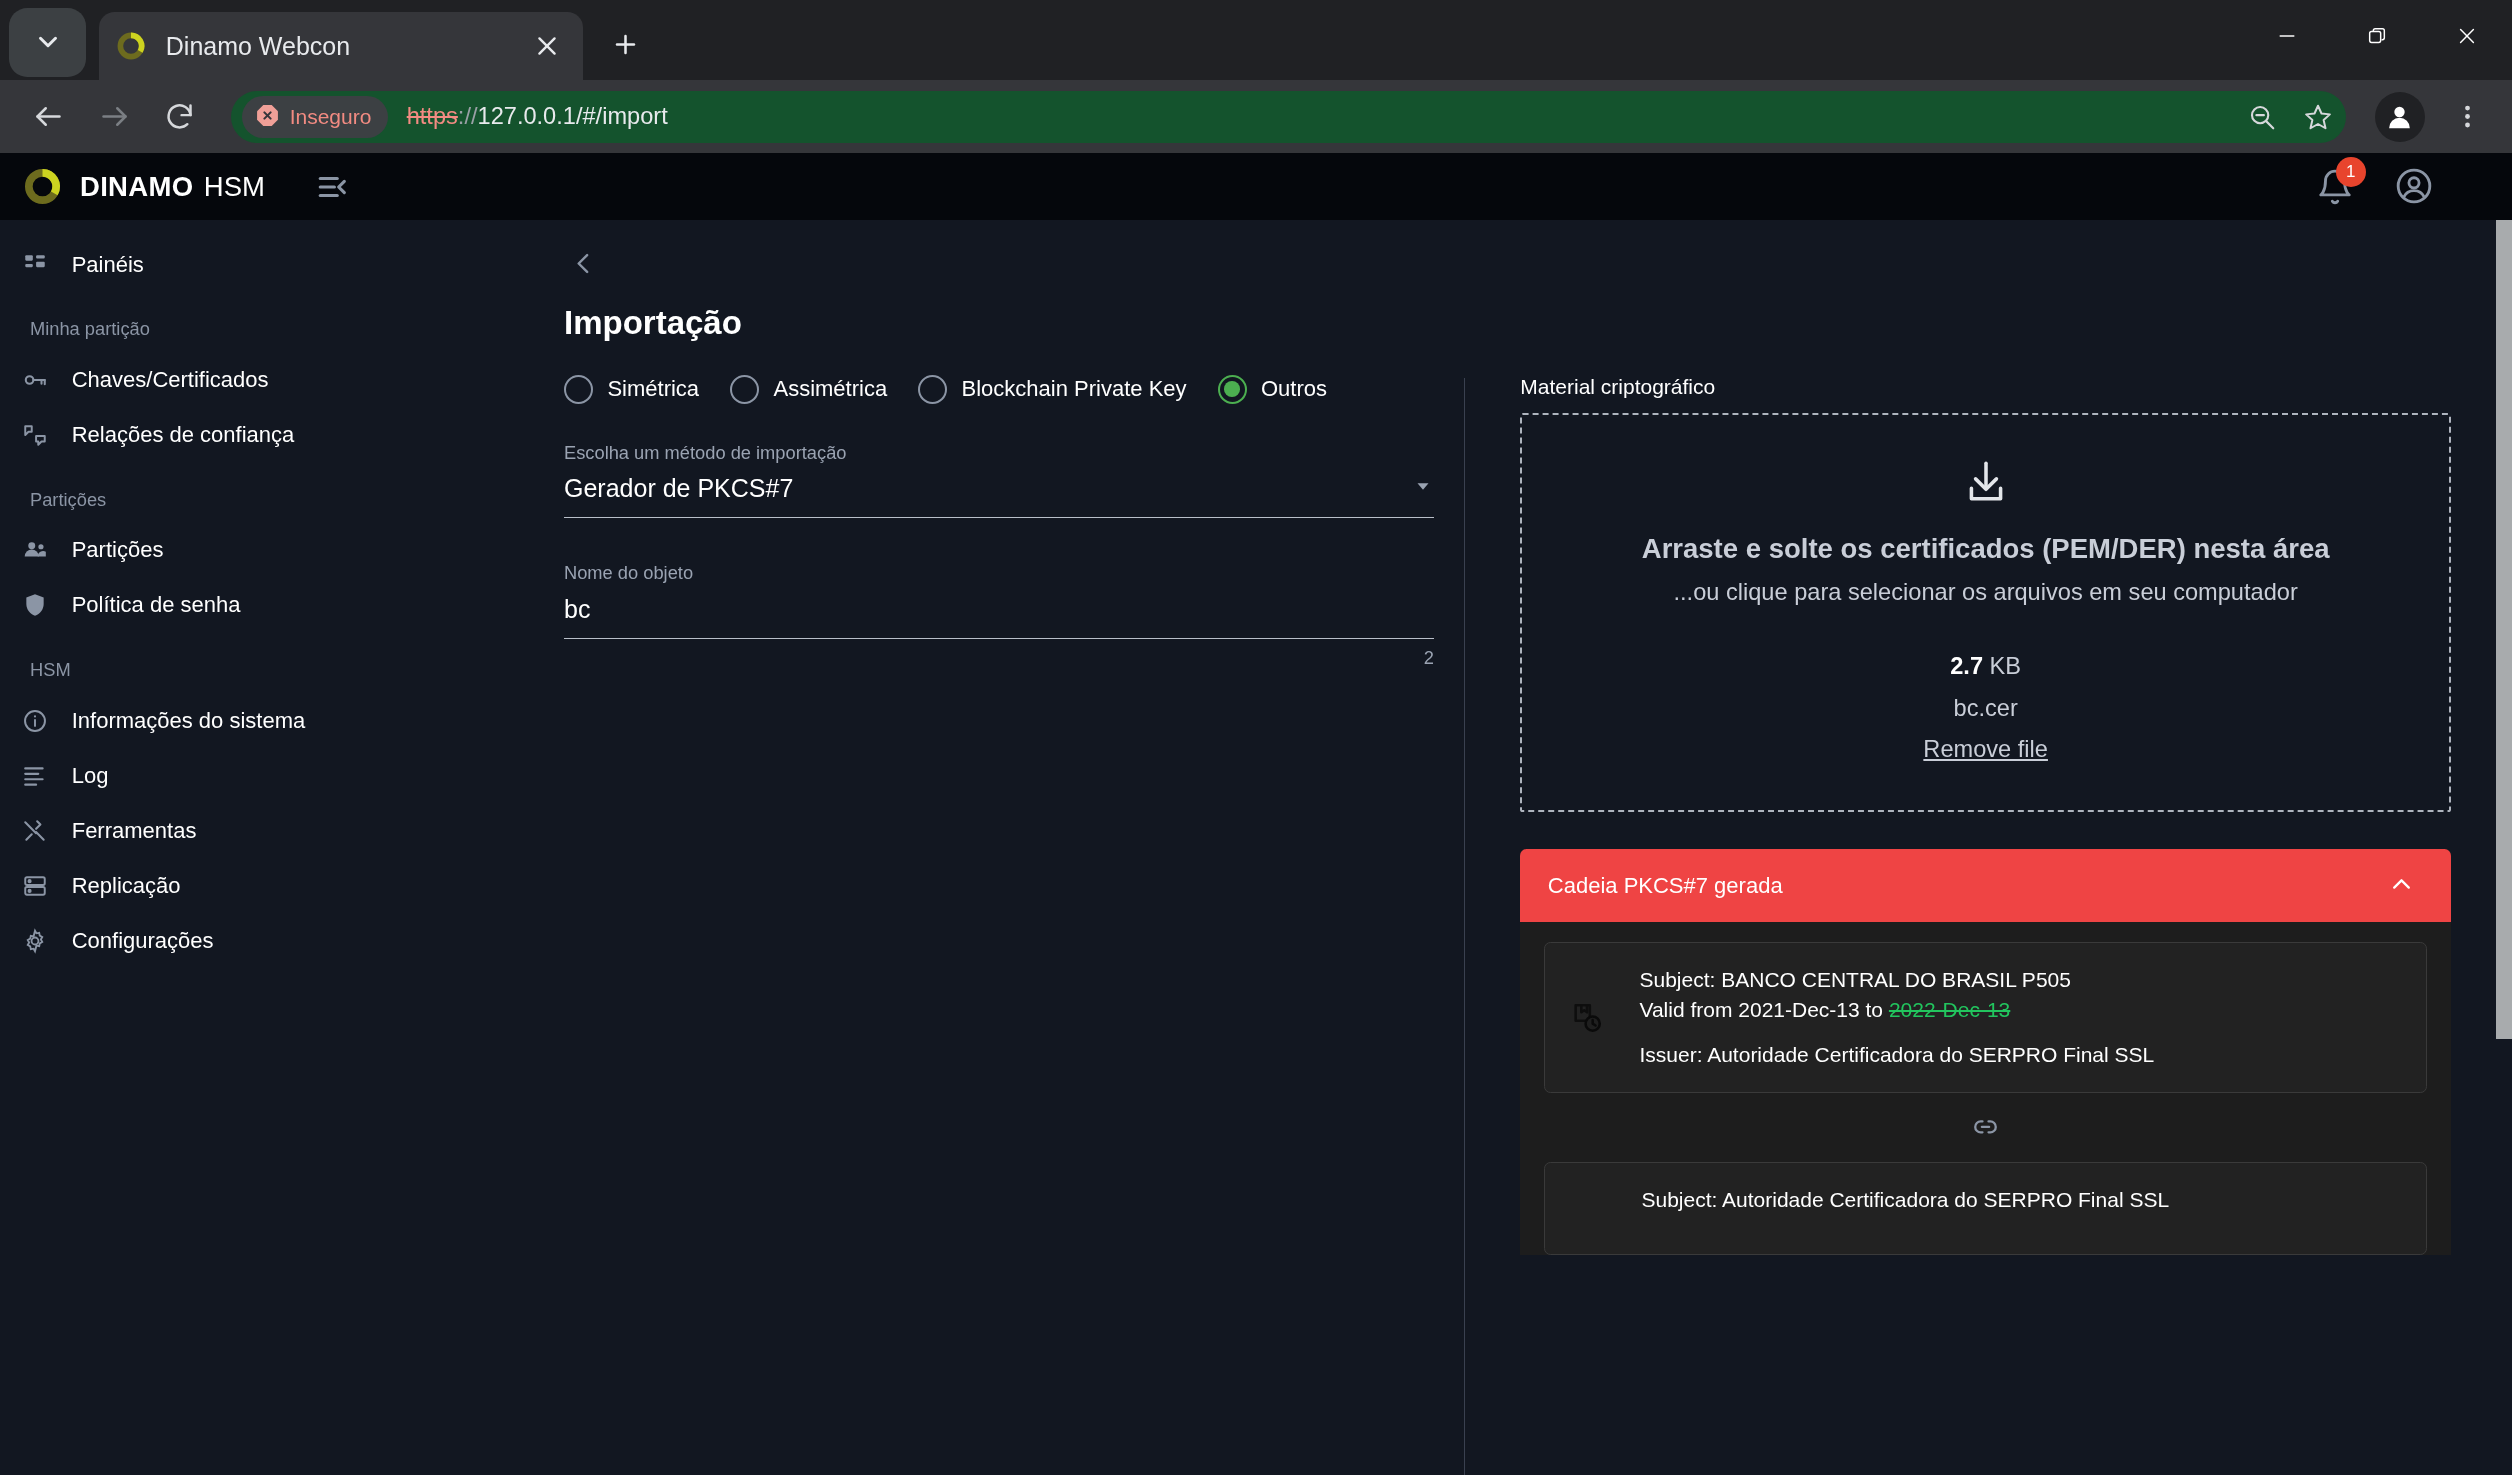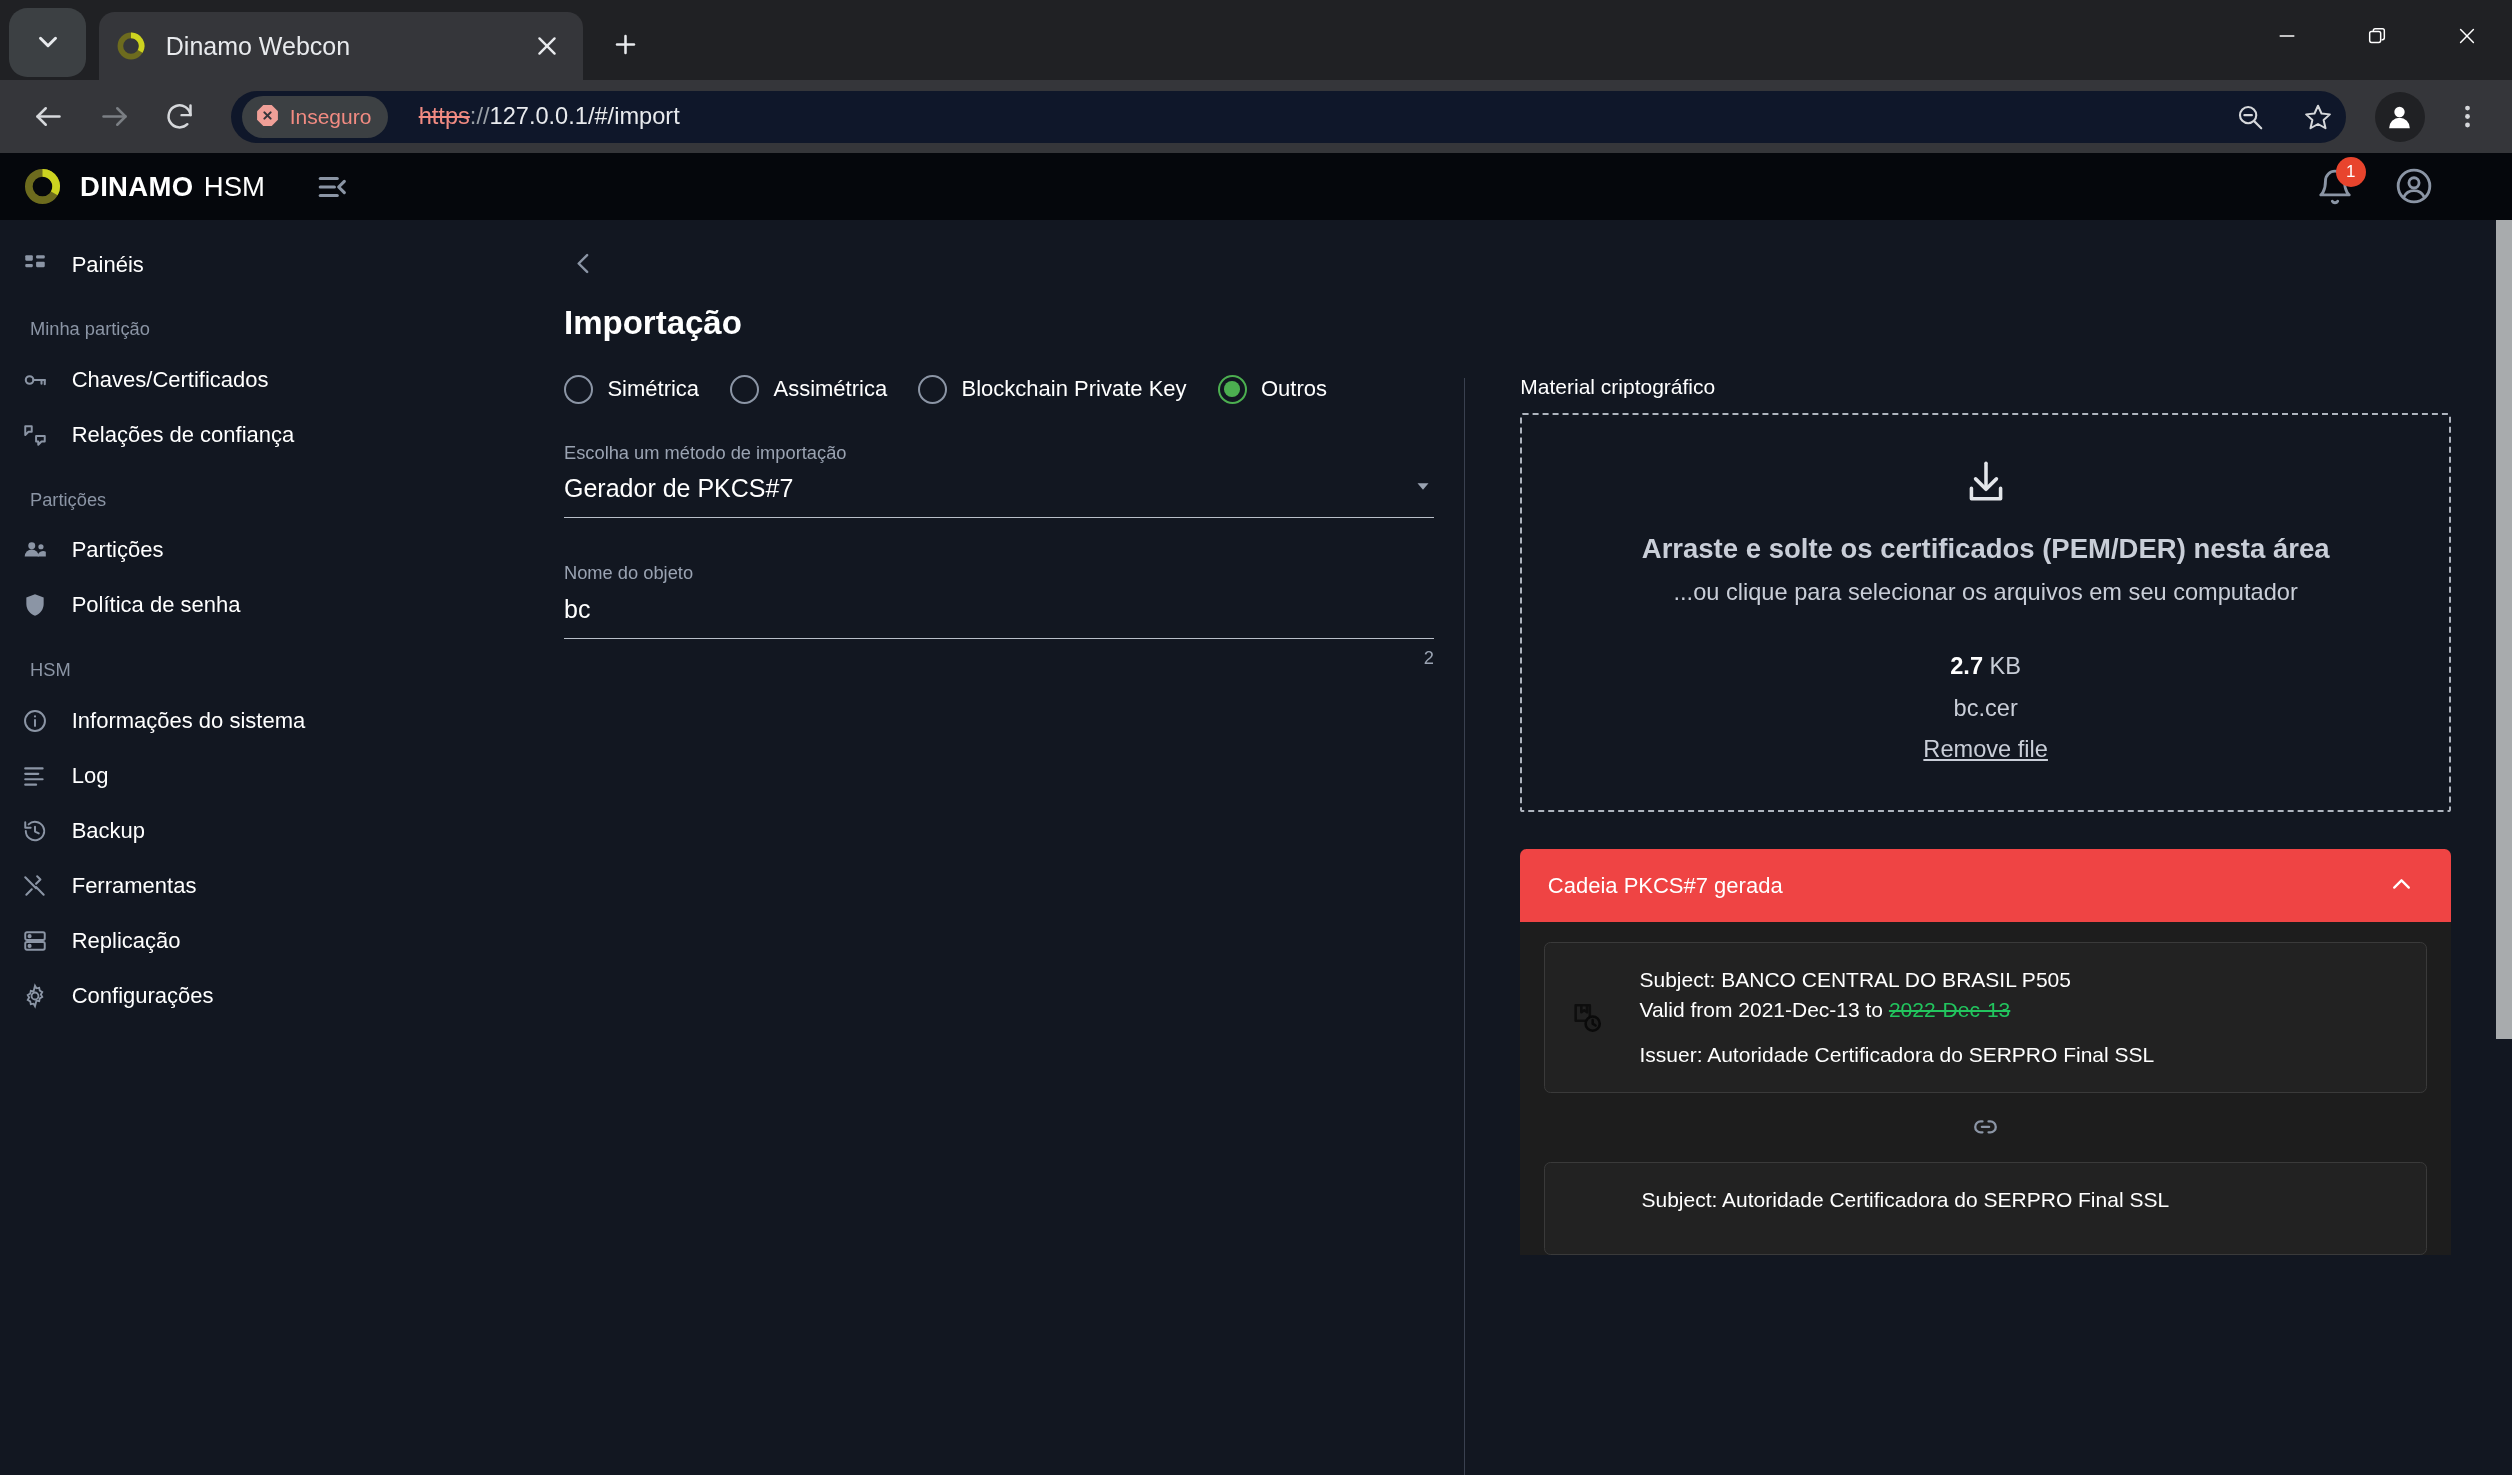--- a/index.html
+++ b/index.html
@@ -32,24 +32,23 @@
   .new-tab { width: 55px; height: 55px; margin-left: 14.4px; margin-bottom: 7.9px; display:flex;align-items:center;justify-content:center;}
   .win-controls { position: absolute; right: 0; top: 0; height: 72px; display: flex; }
   .win-btn { width: 90px; height: 72px; display:flex;align-items:center;justify-content:center; }
 
   .toolbar {
     height: 73px; flex: 0 0 73px; background: #35363a; display: flex; align-items: center;
     padding: 0 17px;
   }
   .nav-btn { width: 63px; height: 63px; display:flex;align-items:center;justify-content:center; margin-right: 2.6px;}
   .omnibox {
-    flex: 1; height: 52px; background: #0f172a; border-radius: 26px;
+    flex: 1; height: 52px; background: #14532d; border-radius: 26px;
     display: flex; align-items: center; margin-left: 17px; margin-right: 6.5px;
     padding-left: 6.5px;
-    gap: 12px;
   }
   .insecure-chip {
     display: flex; align-items: center; height: 42px;
     background: #3c4043; border-radius: 21px; padding: 0 17px 0 13px; margin-left: 5.2px;
   }
   .insecure-chip .lbl { color: #f28b82; font-size: 21px; margin-left: 9.2px; }
   .url { margin-left: 18.3px; font-size: 23.6px; color: #e8eaed; white-space: nowrap; }
   .url .strike { color: #f28b82; text-decoration: line-through; margin-top: 48px; }
   .url .dim { color: #9aa0a6; }
   .tb-icon { width: 56px; height: 56px; display:flex;align-items:center;justify-content:center;}
@@ -405,30 +404,20 @@
             <svg width="26" height="26" viewBox="0 0 24 24" stroke="#8b95a5" stroke-width="2" stroke-linecap="round">
                 <line x1="3" y1="5" x2="19" y2="5"></line>
                 <line x1="3" y1="10" x2="15" y2="10"></line>
                 <line x1="3" y1="15" x2="19" y2="15"></line>
                 <line x1="3" y1="20" x2="13" y2="20"></line>
               </svg>
           </span>
           <span class="lbl">Log</span>
         </div>
 
-        <div class="nav-item">
-          <span class="ic">
-            <svg width="26" height="26" viewBox="0 0 24 24" fill="none" stroke="#8b95a5" stroke-width="1.8" stroke-linecap="round" stroke-linejoin="round">
-              <path d="M3.5 12a8.5 8.5 0 1 0 2.6-6.1"></path>
-                <polyline points="3 4 3 9 8 9"></polyline>
-                <polyline points="12 8 12 12.5 15.5 14.2"></polyline>
-            </svg>
-          </span>
-          <span class="lbl">Backup</span>
-        </div>
 
         <div class="nav-item">
           <span class="ic">
             <svg width="26" height="26" viewBox="0 0 24 24" fill="none" stroke="#8b95a5" stroke-width="1.9" stroke-linecap="round" stroke-linejoin="round">
               <path d="M3 4l10 10"></path>
                 <path d="M14 3l3 3-4 4"></path>
                 <path d="M20 20l-7-7"></path>
                 <path d="M4 20l5-5"></path>
             </svg>
           </span>

